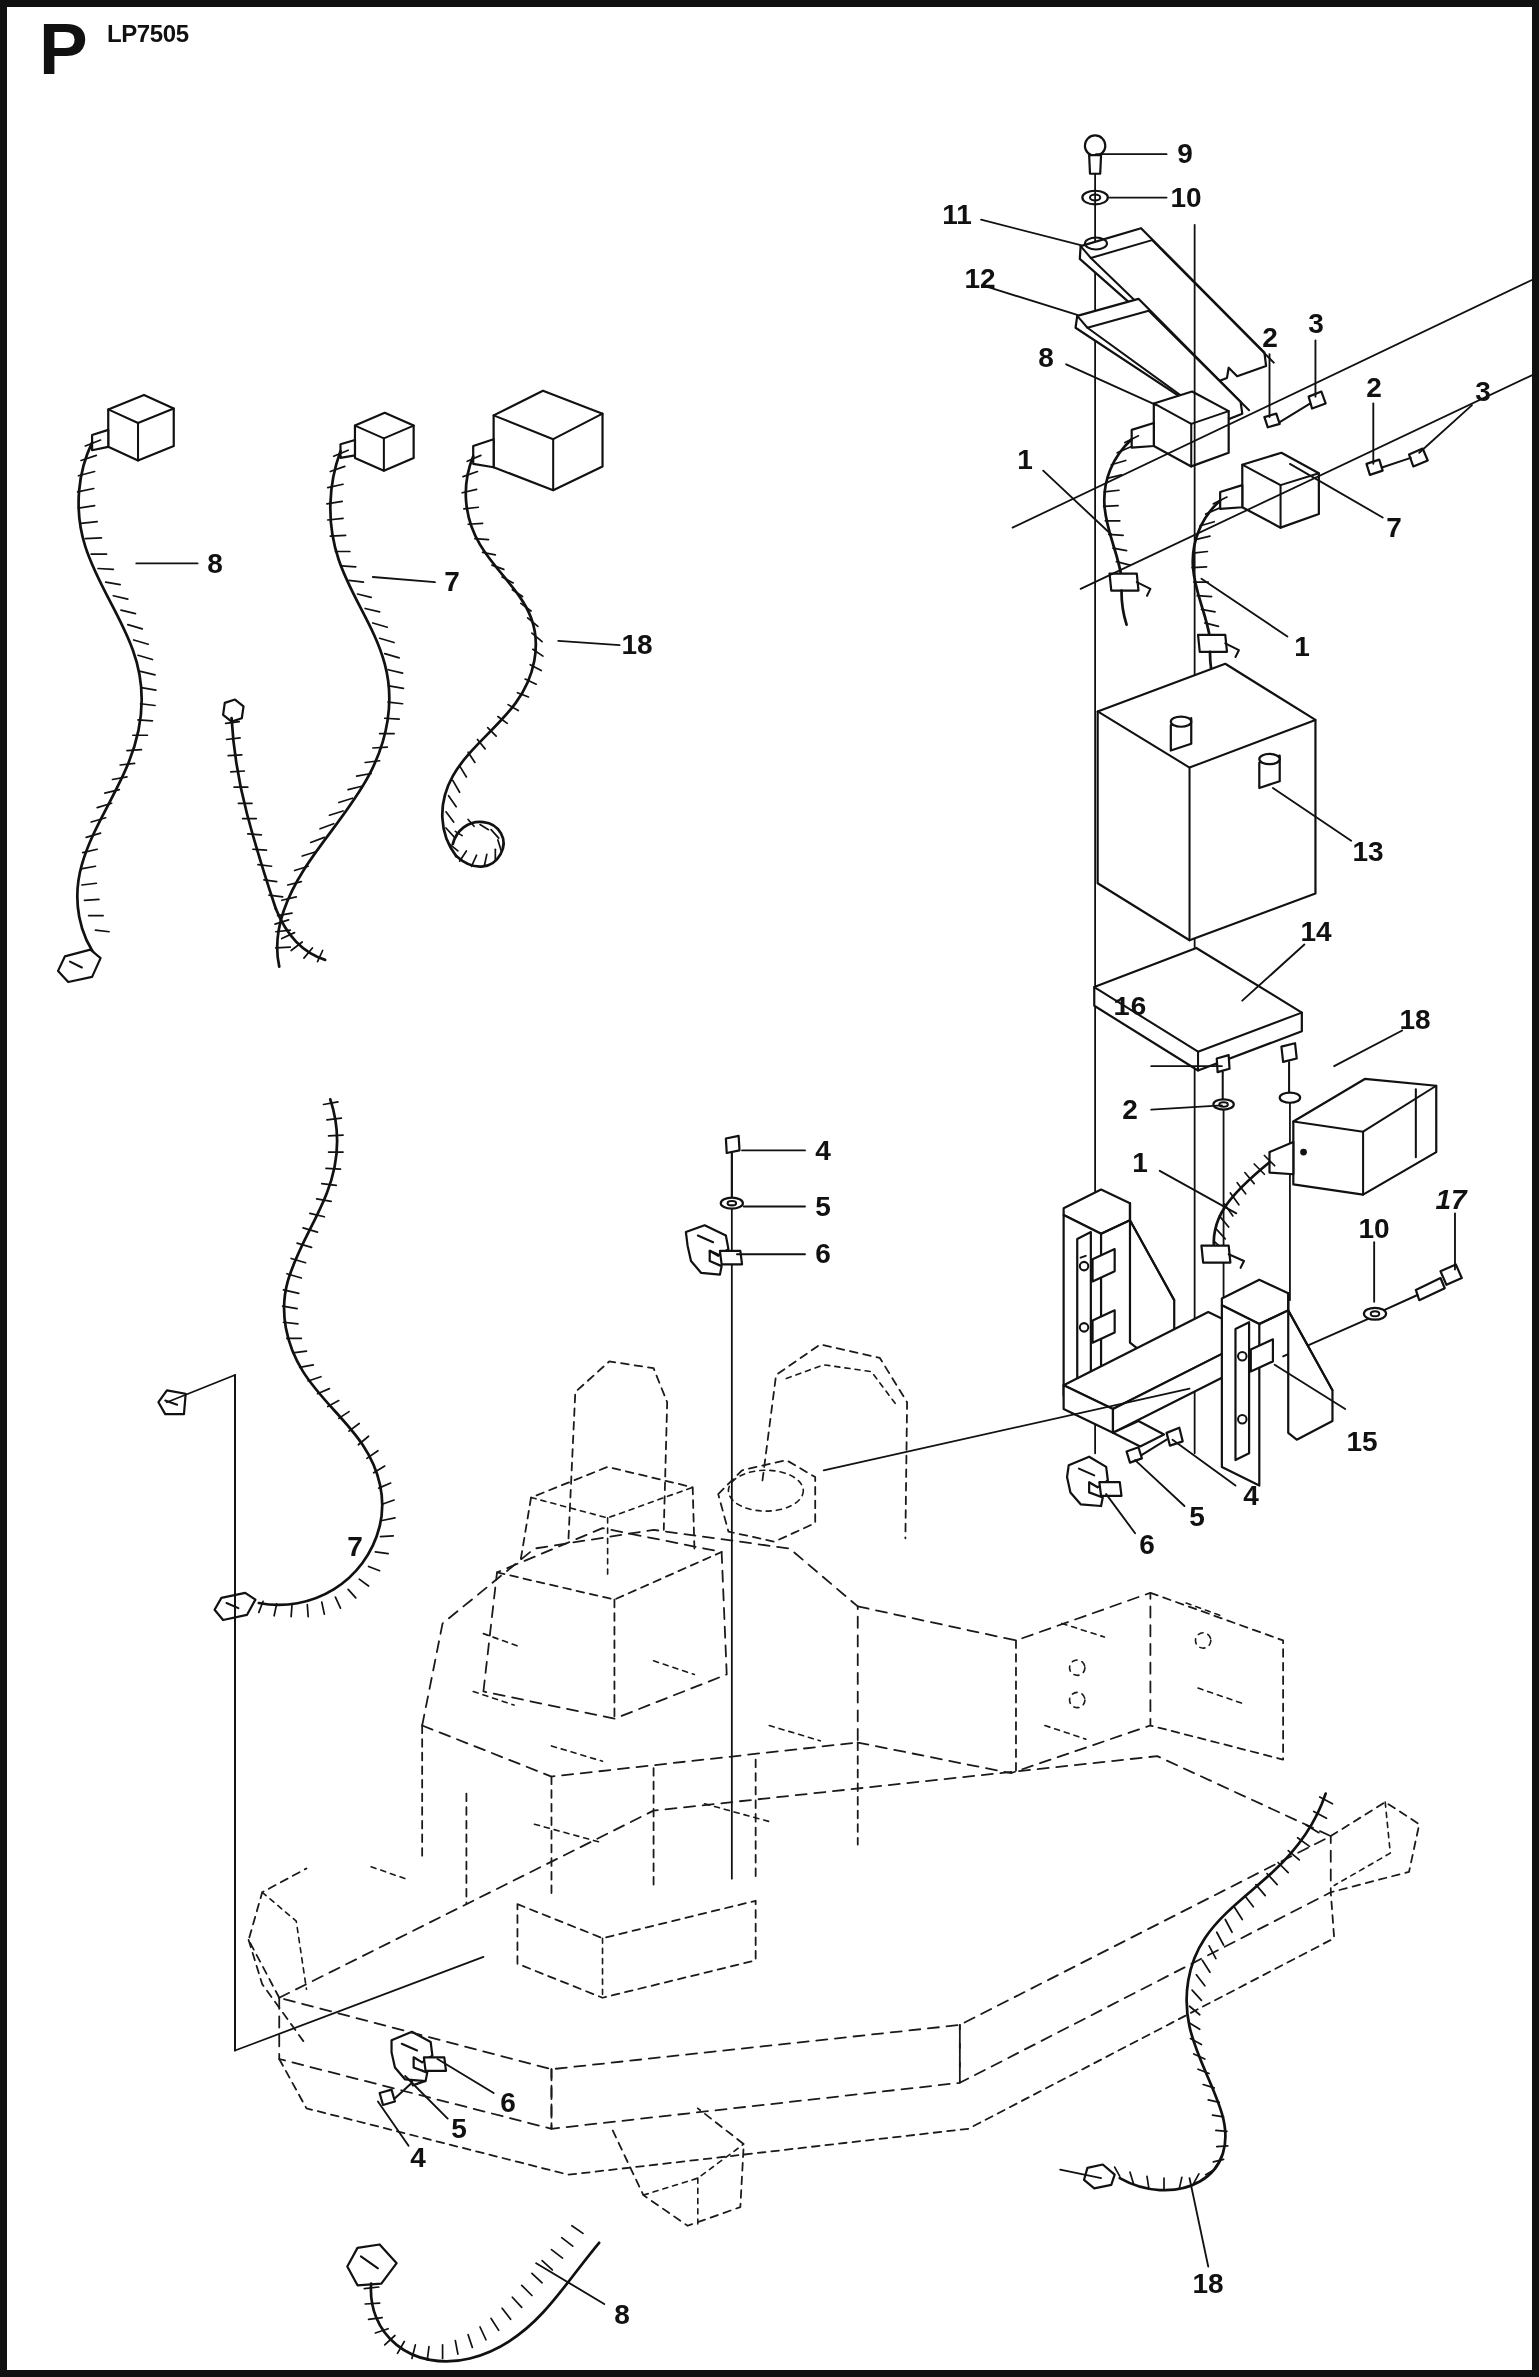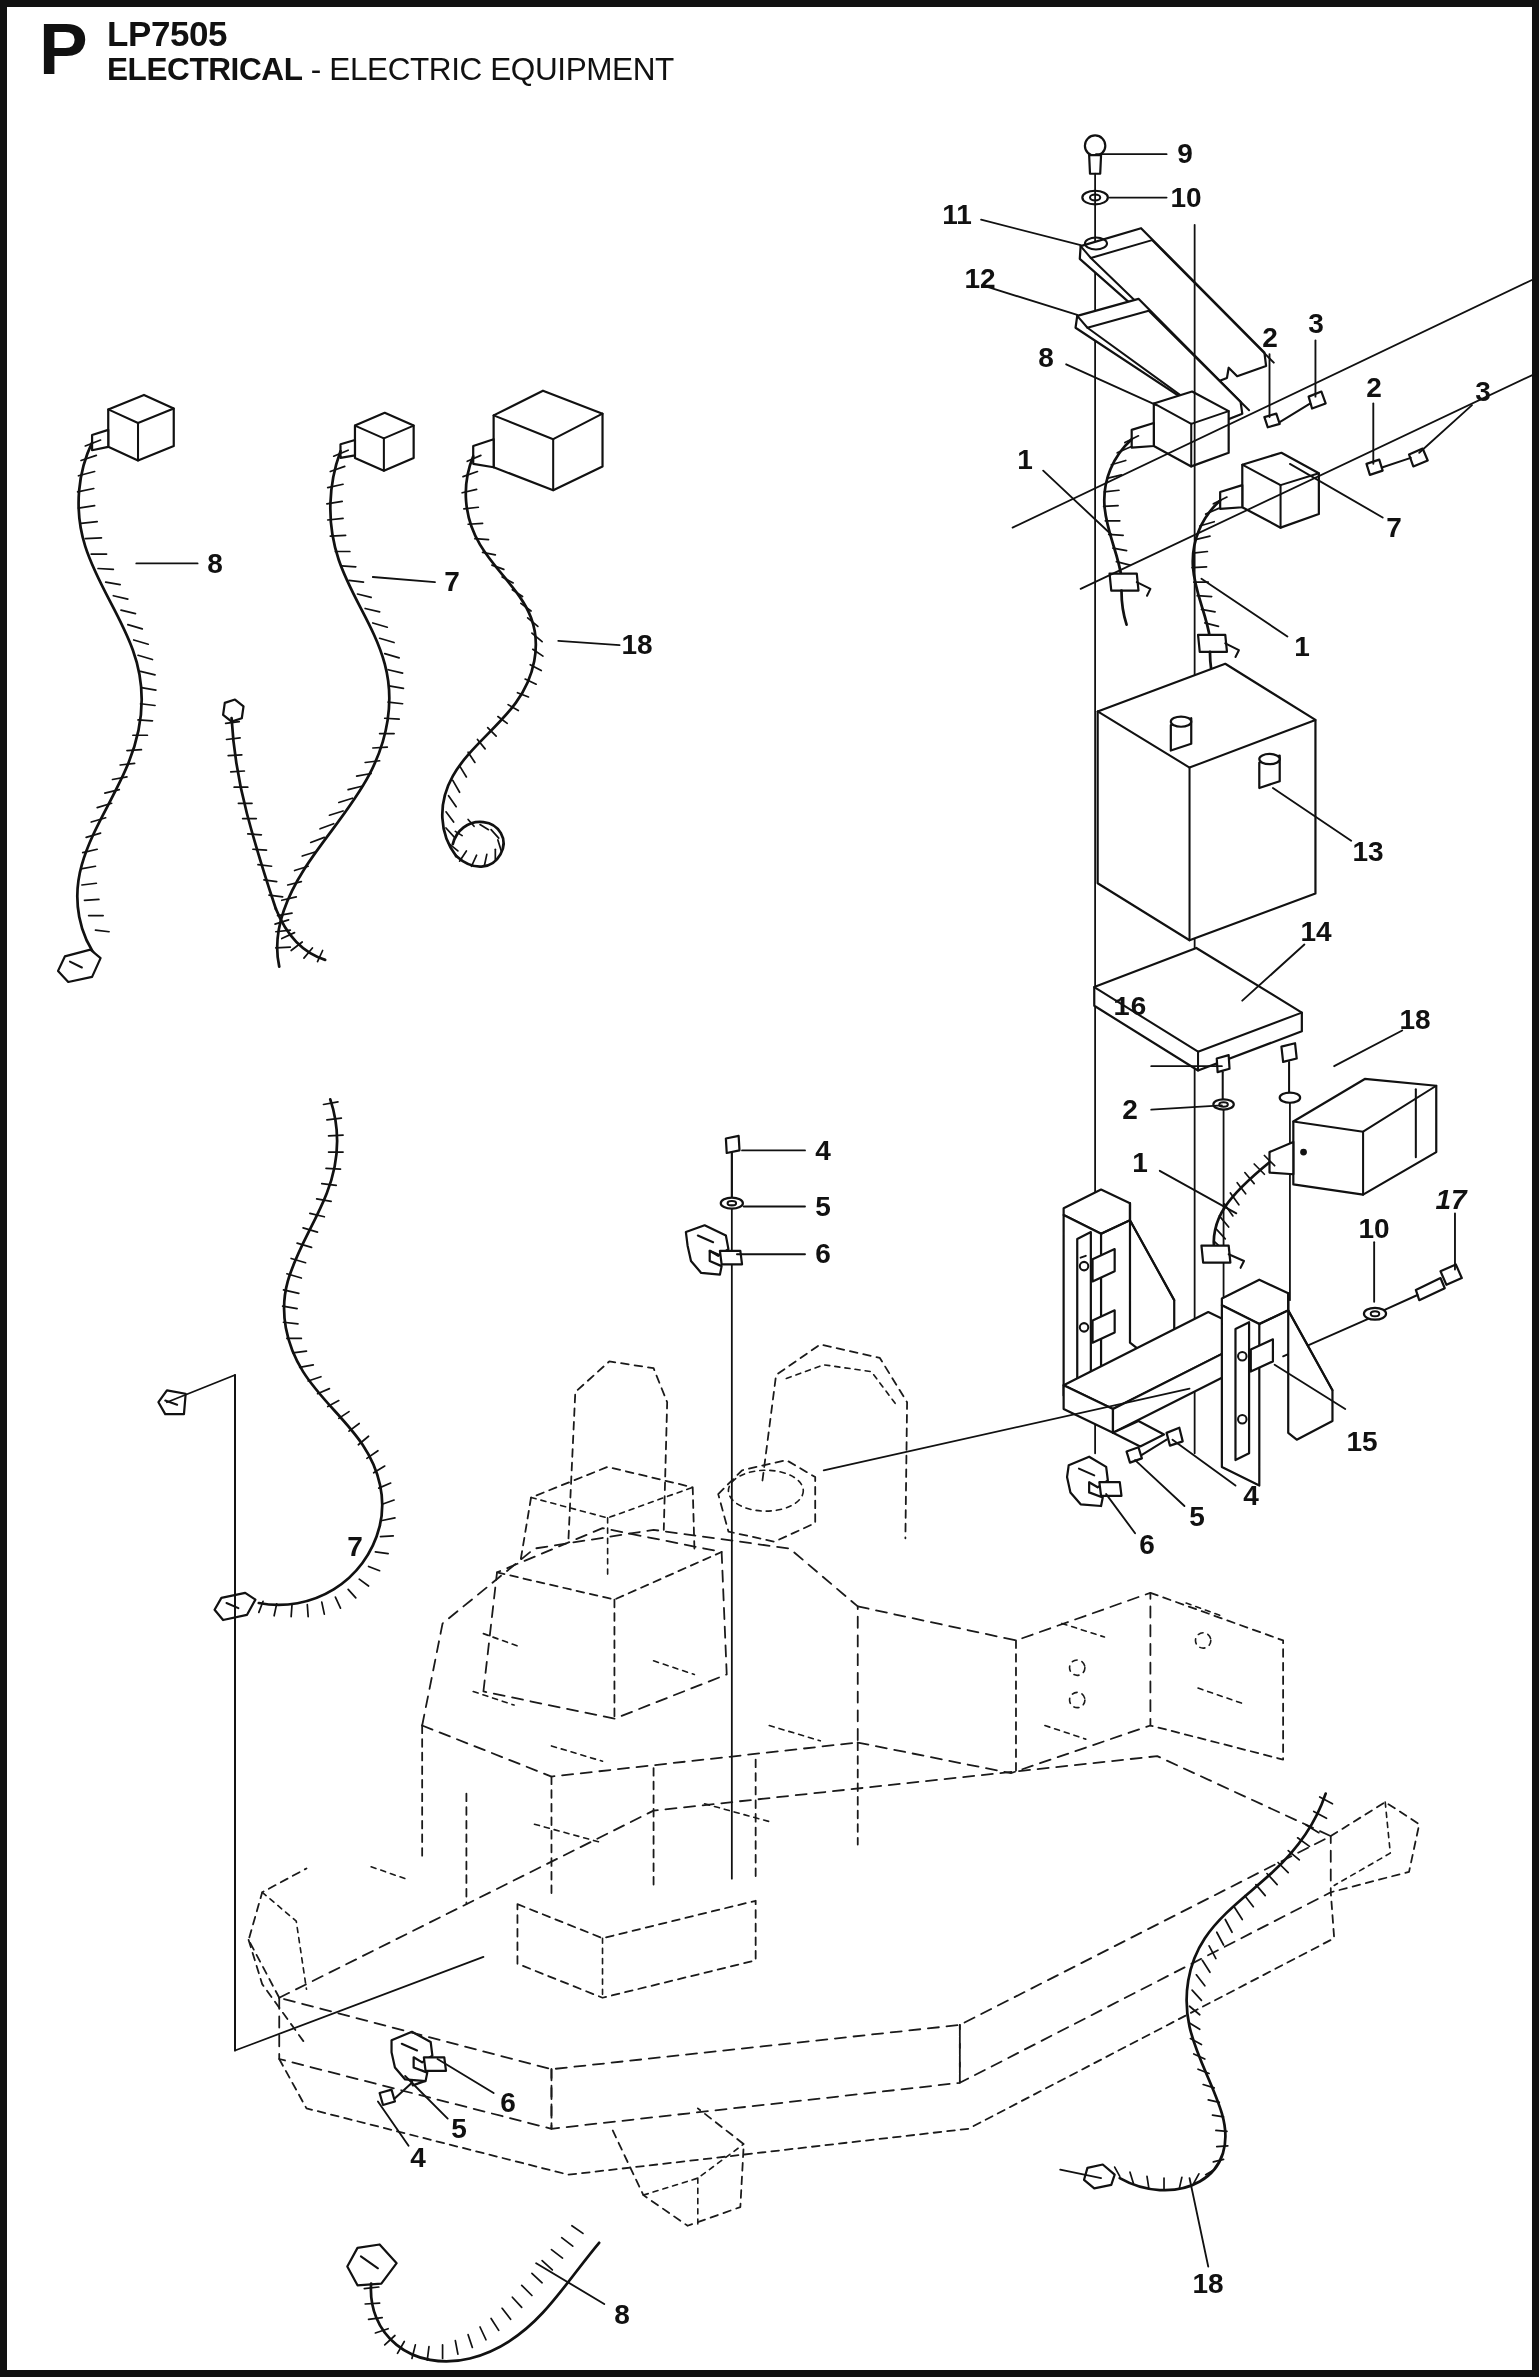--- a/index.html
+++ b/index.html
@@ -25,21 +25,21 @@
     position:absolute;left:0;top:0;width:100%;height:102px;
   }
   .section-letter{
     position:absolute;left:32px;top:5.1px;
     font-size:73px;font-weight:bold;line-height:73px;
     color:#111;letter-spacing:-1.7px;
     font-family:"Liberation Sans", sans-serif;
   }
   .model-no{
     position:absolute;left:100px;top:12px;
-    font-size:35px;font-weight:bold;line-height:29px;color:#111;
+    font-size:24px;font-weight:bold;line-height:29px;color:#111;
     letter-spacing:-0.4px;
   }
   .title-row{
     position:absolute;left:100px;top:46px;
     font-size:31.5px;line-height:32px;color:#111;white-space:nowrap;
     letter-spacing:-0.4px;
   }
   .title-row .strong{font-weight:bold;}
   .title-row .light{font-weight:normal;}
 
@@ -63,23 +63,20 @@
 </style>
 </head>
 <body>
 
 <div id="page">
   <div id="sheet">
 
     <div id="header">
       <div class="section-letter">P</div>
       <div class="model-no">LP7505</div>
-      <div class="title-row">
-        <span class="strong">ELECTRICAL</span><span class="light"> - </span><span class="light">ELECTRIC EQUIPMENT</span>
-      </div>
     </div>
 
     <div id="artboard">
       <svg width="1539" height="2377" viewBox="0 0 1809 2794" xmlns="http://www.w3.org/2000/svg">
         <defs>
 
           <style>
             .ln{fill:none;stroke:#111;stroke-width:2.4;stroke-linecap:round;stroke-linejoin:round;}
             .ln-th{fill:none;stroke:#111;stroke-width:3.2;stroke-linecap:round;stroke-linejoin:round;}
             .ln-f{fill:#fff;stroke:#111;stroke-width:2.6;stroke-linejoin:round;stroke-linecap:round;}

